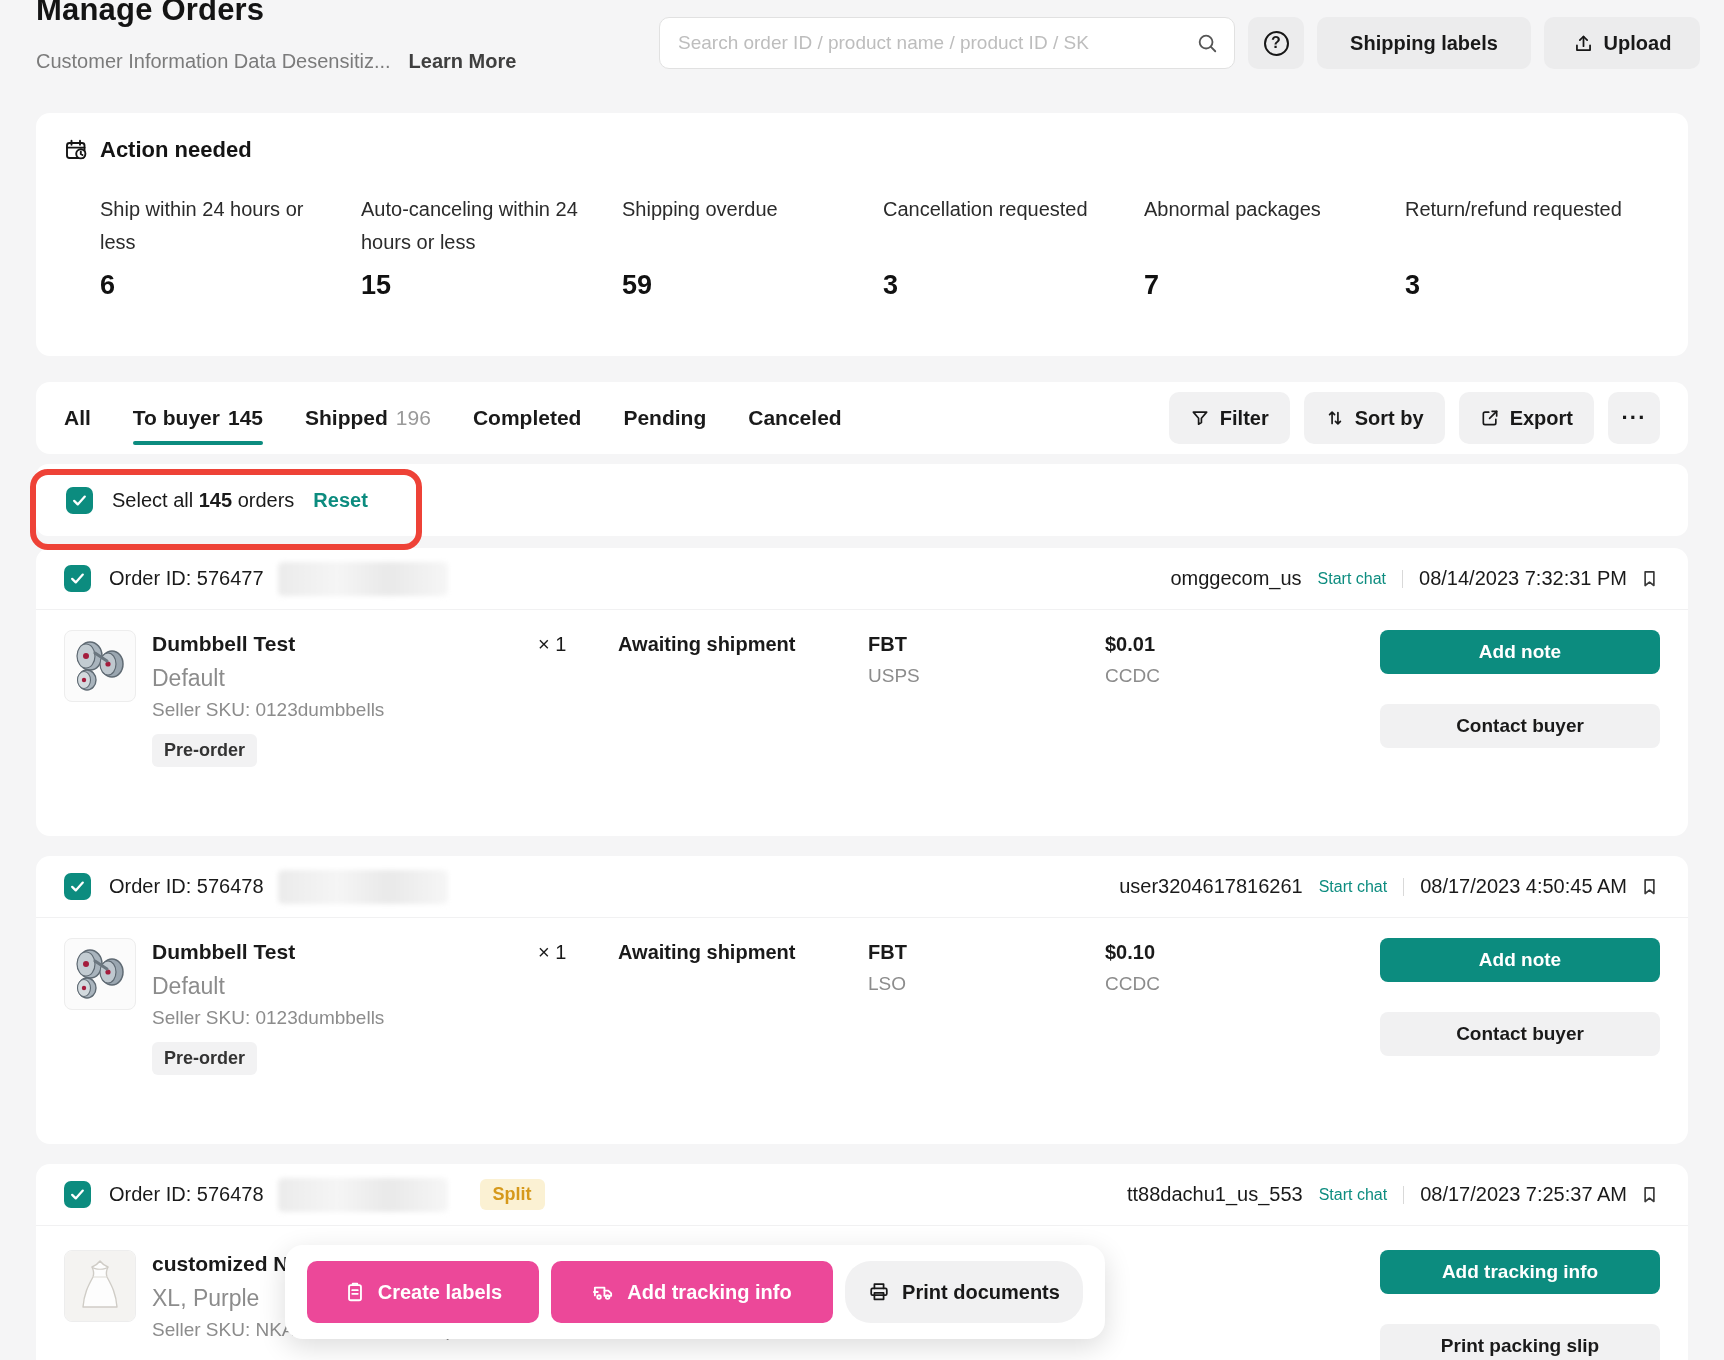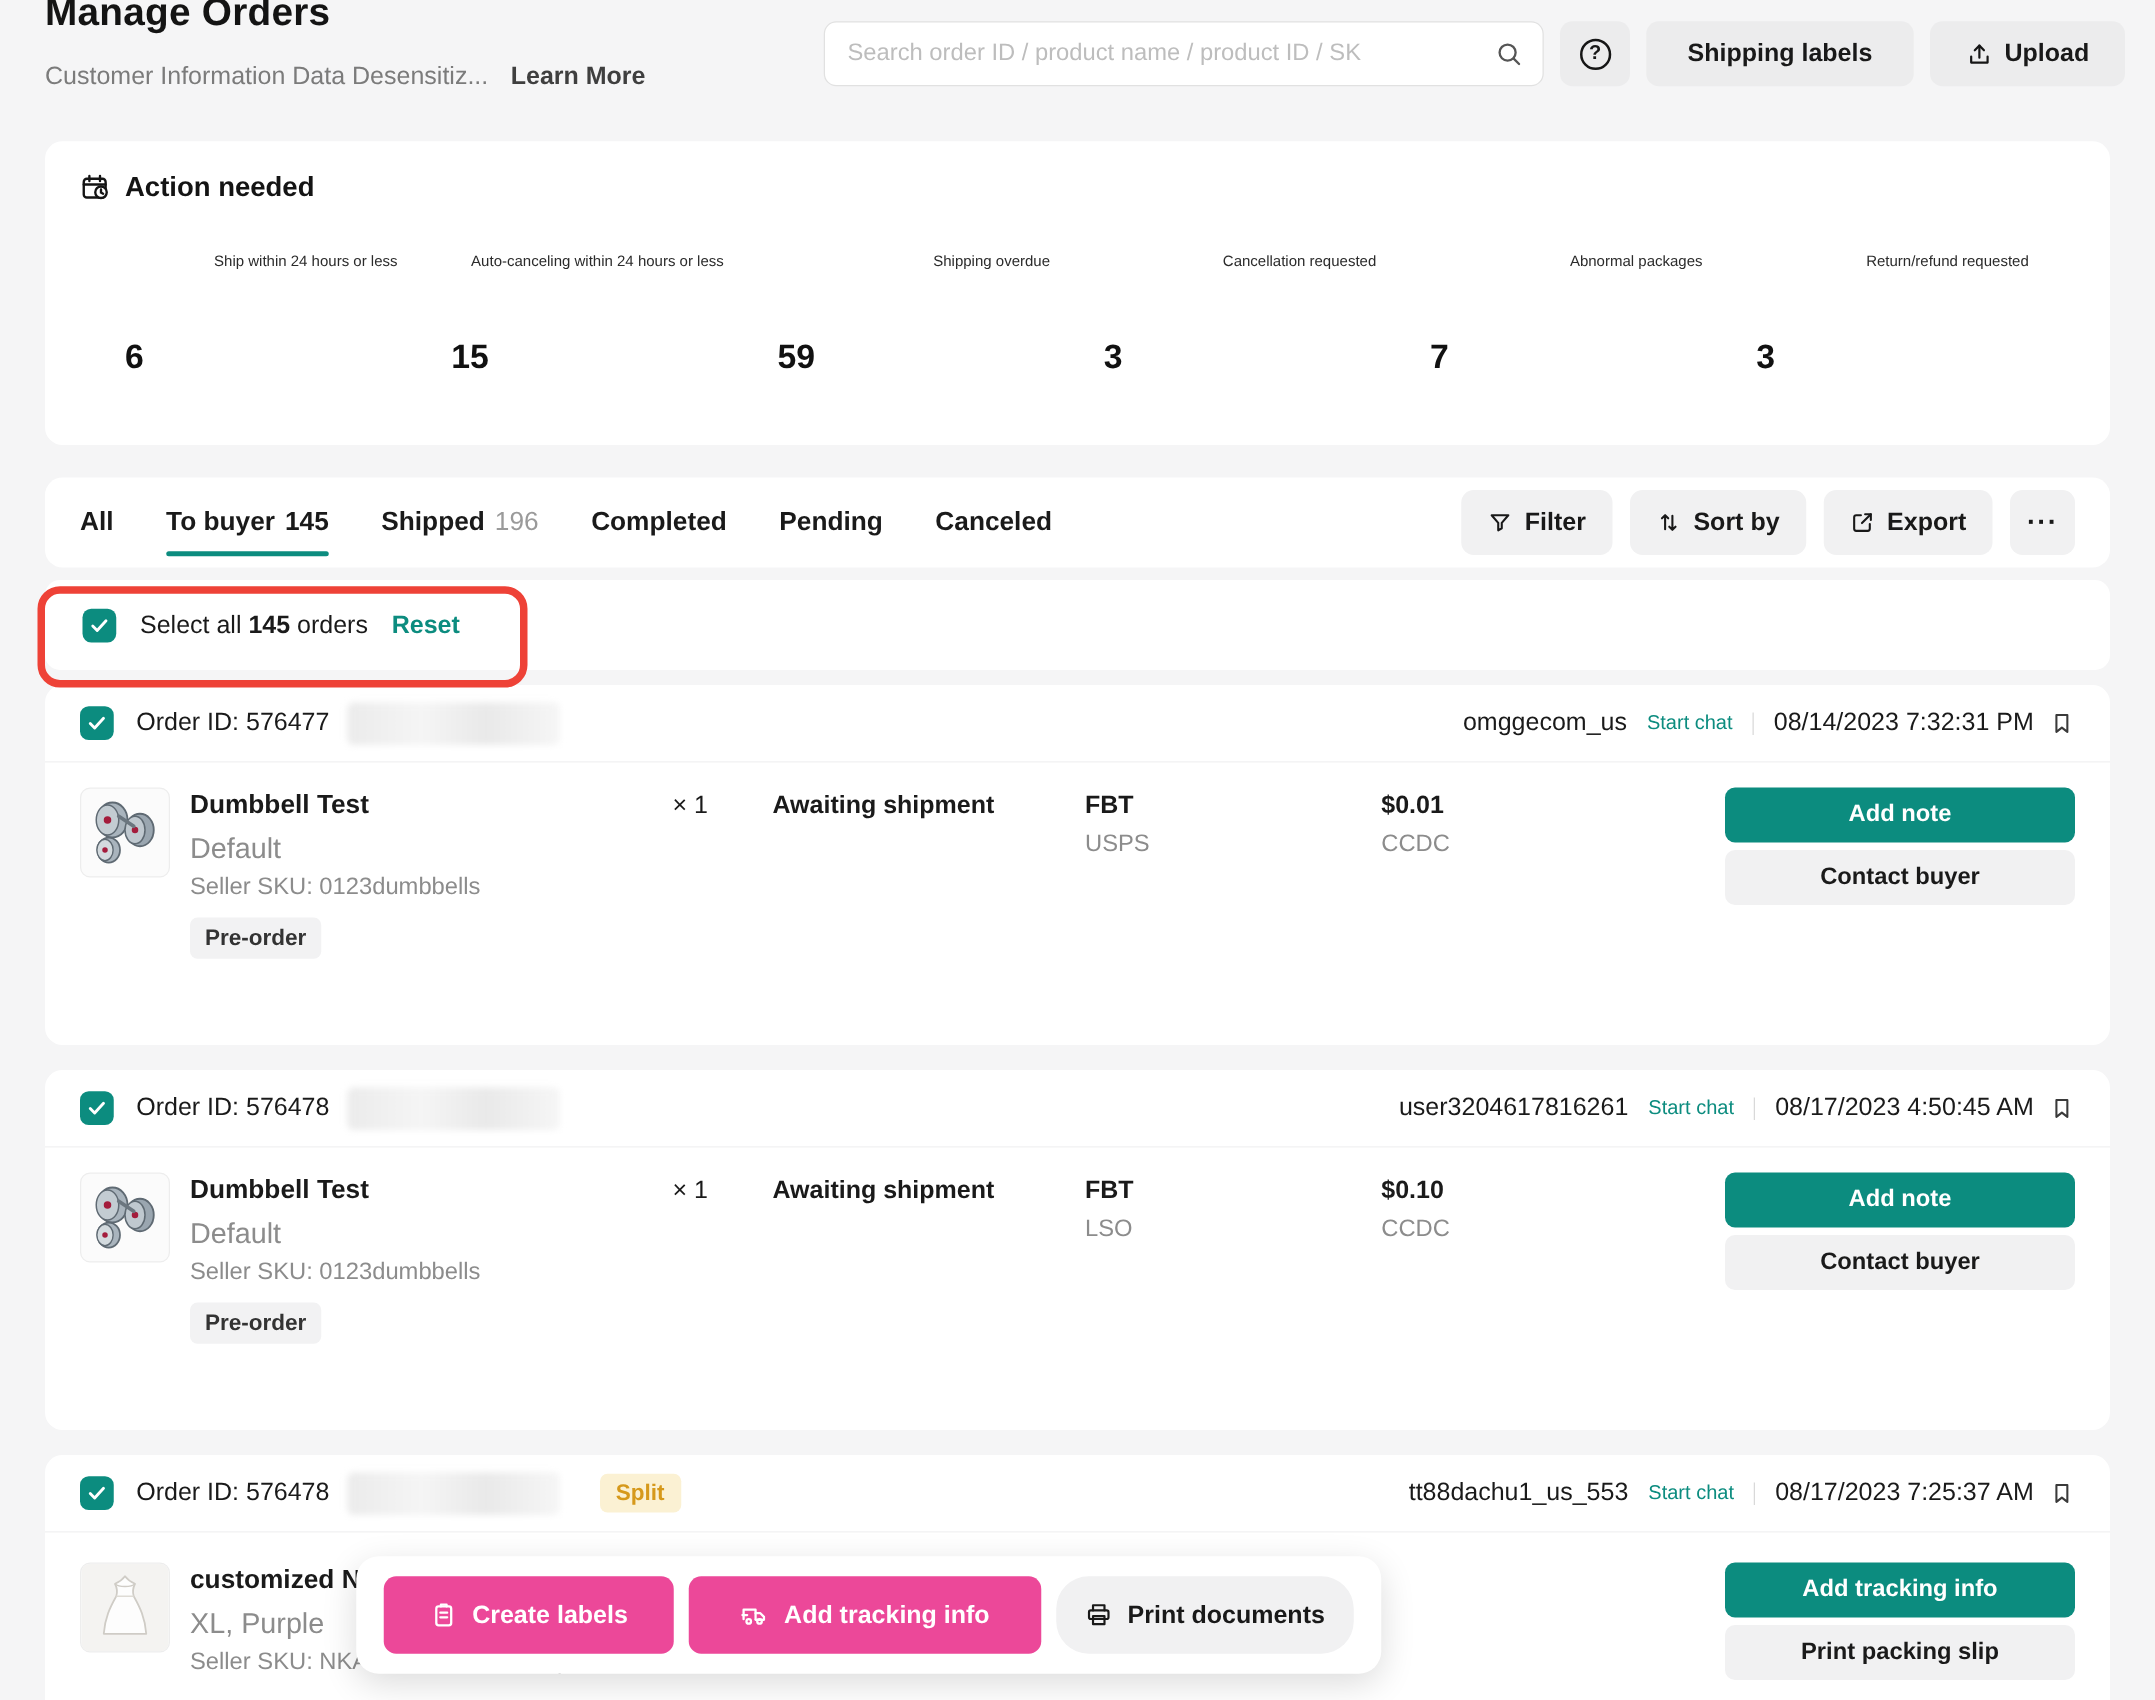--- a/index.html
+++ b/index.html
@@ -32,21 +32,21 @@
   .shipping-btn { width:214px; }
   .upload-btn { width:156px; }
 
   
   .card { background:#fff; border-radius:14px; margin:0 36px; }
   .action-card { margin-top:20px; padding:24px 28px 55px; }
   .ac-head { display:flex; align-items:center; gap:12px; font-size:22px; font-weight:700; color:#141414; }
   .stats { display:flex; margin-top:30px; padding-left:36px; }
   .stat { width:261px; }
   .stat:last-child { flex:1; }
-  .stat-label { font-size:12px; color:#2b2b2b; line-height:33px; max-width:218px; height:66px;text-align:right; }
+  .stat-label { font-size:20px; color:#2b2b2b; line-height:33px; max-width:218px; height:66px; }
   .stat-value { font-size:27px; font-weight:700; color:#111; margin-top:10px; line-height:32px; }
 
   
   .tab-card { margin-top:26px; height:72px; display:flex; align-items:center; padding:0 28px;
     justify-content:space-between; }
   .tabs { display:flex; gap:42px; height:100%; align-items:stretch; }
   .tab { position:relative; display:flex; align-items:center; font-size:21px; font-weight:700; color:#1a1a1a; cursor:pointer; }
   .tab .count { font-weight:400; color:#9a9a9a; margin-left:8px; }
   .tab.active .count { color:#1a1a1a; font-weight:700; }
   .tab.active::after { content:""; position:absolute; left:0; right:0; bottom:9px; height:4px;
@@ -99,21 +99,21 @@
   .pqty { width:80px; font-size:20px; color:#1a1a1a; padding-top:3px; }
   .pstatus { width:250px; font-size:20px; font-weight:700; padding-top:3px; }
   .pship { width:237px; padding-top:3px; }
   .pship .m1 { font-size:20px; font-weight:700; }
   .pship .m2 { font-size:19px; color:#8c8c8c; margin-top:9px; }
   .pprice { flex:1; padding-top:3px; }
   .pprice .m1 { font-size:20px; font-weight:700; }
   .pprice .m2 { font-size:19px; color:#8c8c8c; margin-top:9px; }
   .pprice3 { width:158px; padding-top:10px; }
   .pinfo3 { flex:1; }
-  .pactions { width:280px; display:flex; flex-direction:column; gap:6px; flex:none; }
+  .pactions { width:280px; display:flex; flex-direction:column; gap:30px; flex:none; }
   .abtn { height:44px; border:none; border-radius:8px; font-size:19px; font-weight:700; cursor:pointer;
     font-family:"Liberation Sans",sans-serif; }
   .abtn.teal { background:#0c8c7f; color:#fff; }
   .abtn.gray { background:#f1f1f2; color:#1a1a1a; }
 
   
   .floating-bar { position:absolute; left:285px; top:1245px; width:820px; height:94px; background:#fff;
     border-radius:18px; box-shadow:0 8px 28px rgba(0,0,0,.14); display:flex; align-items:center;
     padding:0 22px; gap:12px; z-index:10; }
   .fbtn { height:62px; border:none; border-radius:10px; display:flex; align-items:center; justify-content:center;

